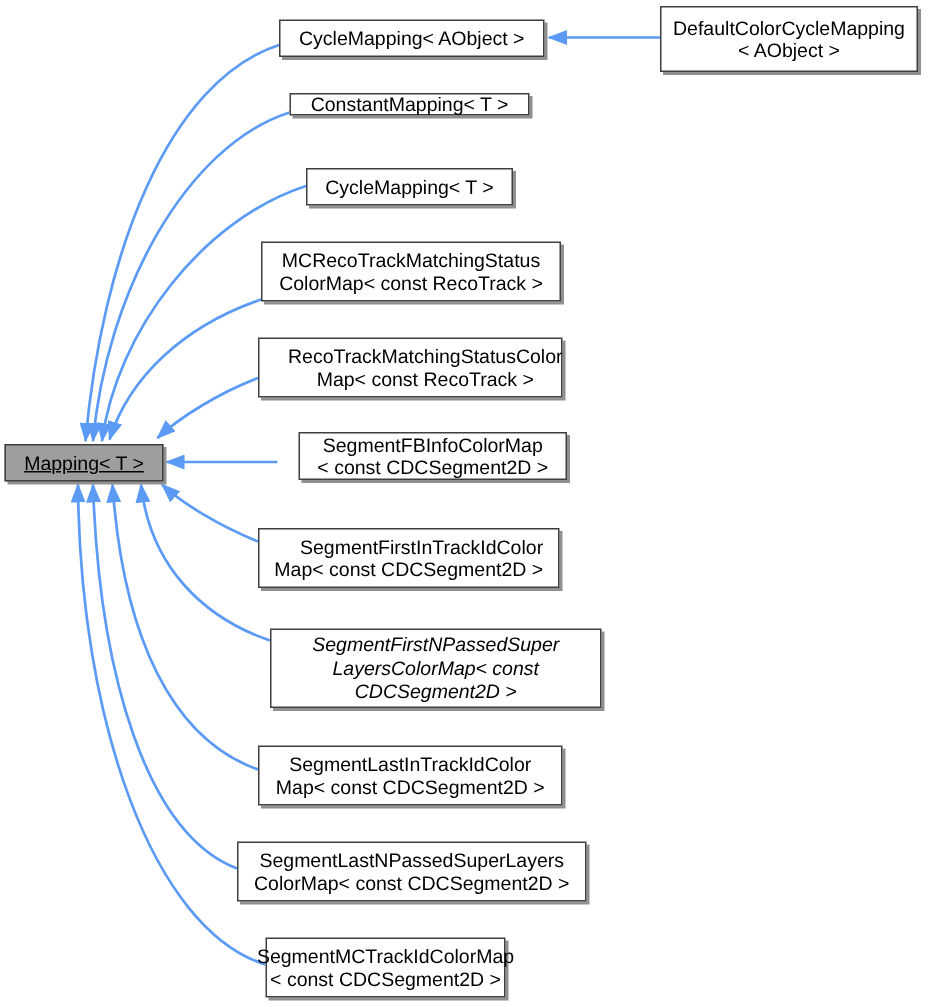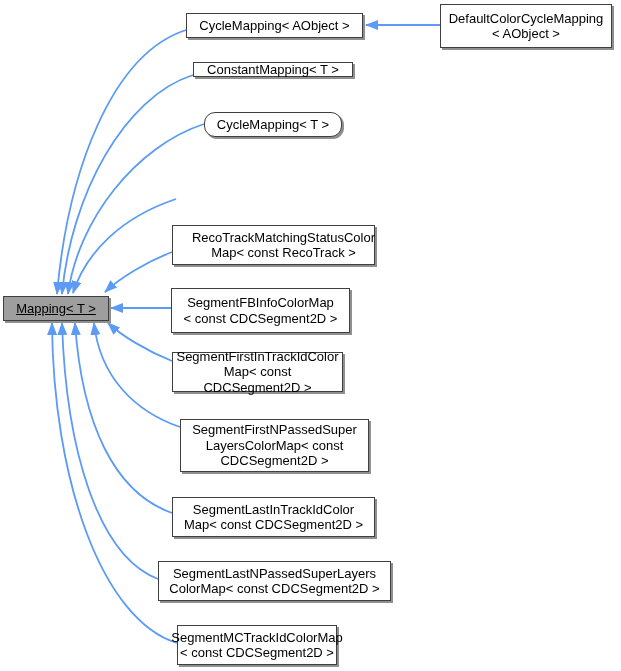--- a/index.html
+++ b/index.html
@@ -64,41 +64,45 @@
 
   <div class="node" style="left:440px;top:4px;width:172px;height:44px;">
     <span class="lbl">DefaultColorCycleMapping
 &lt; AObject &gt;</span>
   </div>
 
   <div class="node" style="left:193px;top:62px;width:160px;height:15px;">
     <span class="lbl">ConstantMapping&lt; T &gt;</span>
   </div>
 
-  <div class="node" style="left:204px;top:112px;width:138px;height:25px;border-radius:11px;">
+  <div class="node" style="left:204px;top:112px;width:138px;height:25px;">
     <span class="lbl">CycleMapping&lt; T &gt;</span>
   </div>
 
+  <div class="node" style="left:174px;top:161px;width:200px;height:40px;">
+    <span class="lbl">MCRecoTrackMatchingStatus
+ColorMap&lt; const RecoTrack &gt;</span>
+  </div>
 
   <div class="node" style="left:172px;top:225px;width:203px;height:40px;padding-left:20px;">
     <span class="lbl">RecoTrackMatchingStatusColor
 Map&lt; const RecoTrack &gt;</span>
   </div>
 
-  <div class="node" style="left:171px;top:288px;width:179px;height:45px;">
+  <div class="node" style="left:199px;top:288px;width:179px;height:32px;">
     <span class="lbl">SegmentFBInfoColorMap
 &lt; const CDCSegment2D &gt;</span>
   </div>
 
-  <div class="node" style="left:172px;top:352px;width:171px;height:40px;">
+  <div class="node" style="left:172px;top:352px;width:201px;height:40px;text-align:right;">
     <span class="lbl">SegmentFirstInTrackIdColor
 Map&lt; const CDCSegment2D &gt;</span>
   </div>
 
-  <div class="node" style="left:180px;top:419px;width:189px;height:53px;">
+  <div class="node" style="left:180px;top:419px;width:221px;height:53px;font-style:italic;">
     <span class="lbl">SegmentFirstNPassedSuper
 LayersColorMap&lt; const
 CDCSegment2D &gt;</span>
   </div>
 
   <div class="node" style="left:172px;top:497px;width:203px;height:40px;">
     <span class="lbl">SegmentLastInTrackIdColor
 Map&lt; const CDCSegment2D &gt;</span>
   </div>
 

